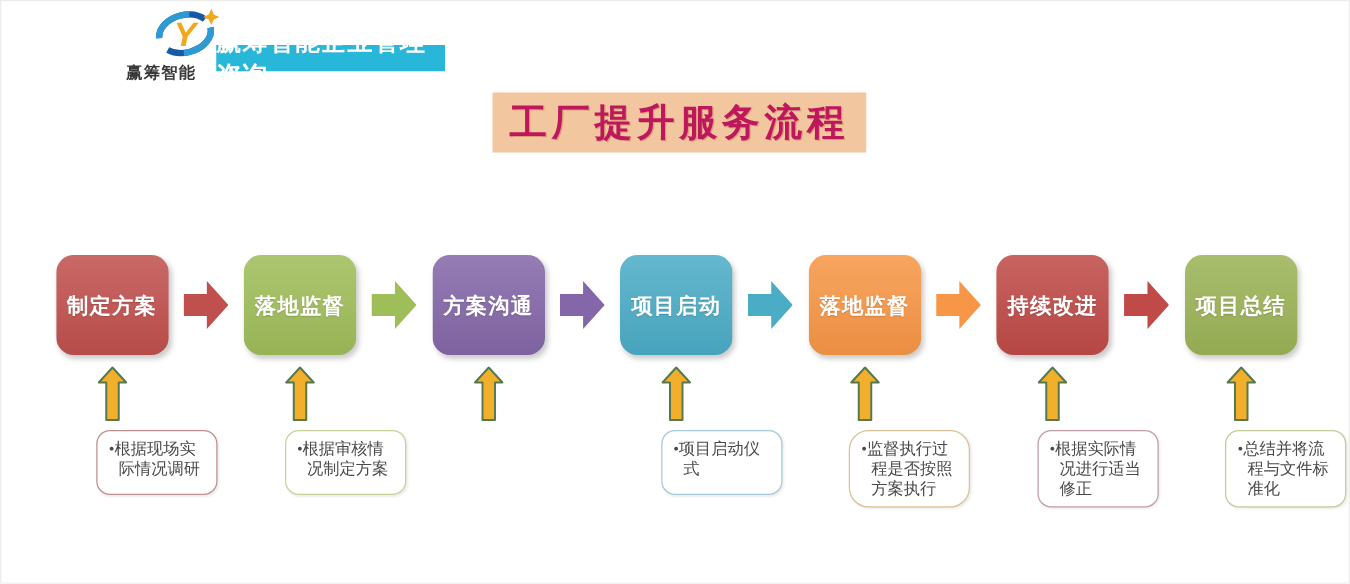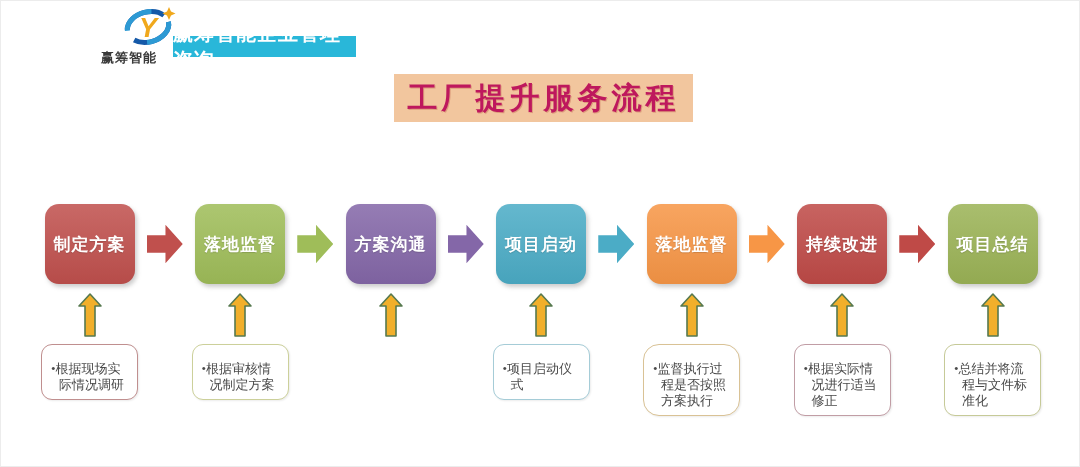--- a/index.html
+++ b/index.html
@@ -56,25 +56,26 @@
     grid-row:1;align-self:center;justify-self:center;
     width:36px;height:40px;
     clip-path:polygon(0 28%,52% 28%,52% 2%,100% 50%,52% 98%,52% 72%,0 72%);
   }
   .uparr{grid-row:2;justify-self:center;align-self:start;margin-top:9px;}
   .card{
     grid-row:3;align-self:start;
     box-sizing:border-box;width:97px;min-height:52px;
     border:1.5px solid #bbb;border-radius:11px;
     background:#ffffff;
-    padding:16px 5px 6px 9px;
+    padding:6px 5px 6px 9px;
     font-family:"Liberation Serif", serif;
     font-size:13px;line-height:16px;color:#4a4a4a;
     text-indent:-0.62em;padding-left:calc(9px + 0.62em);
     box-shadow:1px 1px 2px rgba(0,0,0,.08);
+    margin-left:36px;
   }
 </style>
 </head>
 <body>
 
 <div class="page">
 
   <div class="logo-wrap">
     <svg class="logo-mark" width="60" height="46" viewBox="0 0 60 46">
       <ellipse cx="29" cy="22" rx="21" ry="15" fill="none" stroke-width="5" stroke-dasharray="46 13" transform="rotate(-14 29 22)" style="stroke: rgb(21, 89, 168);"></ellipse>

